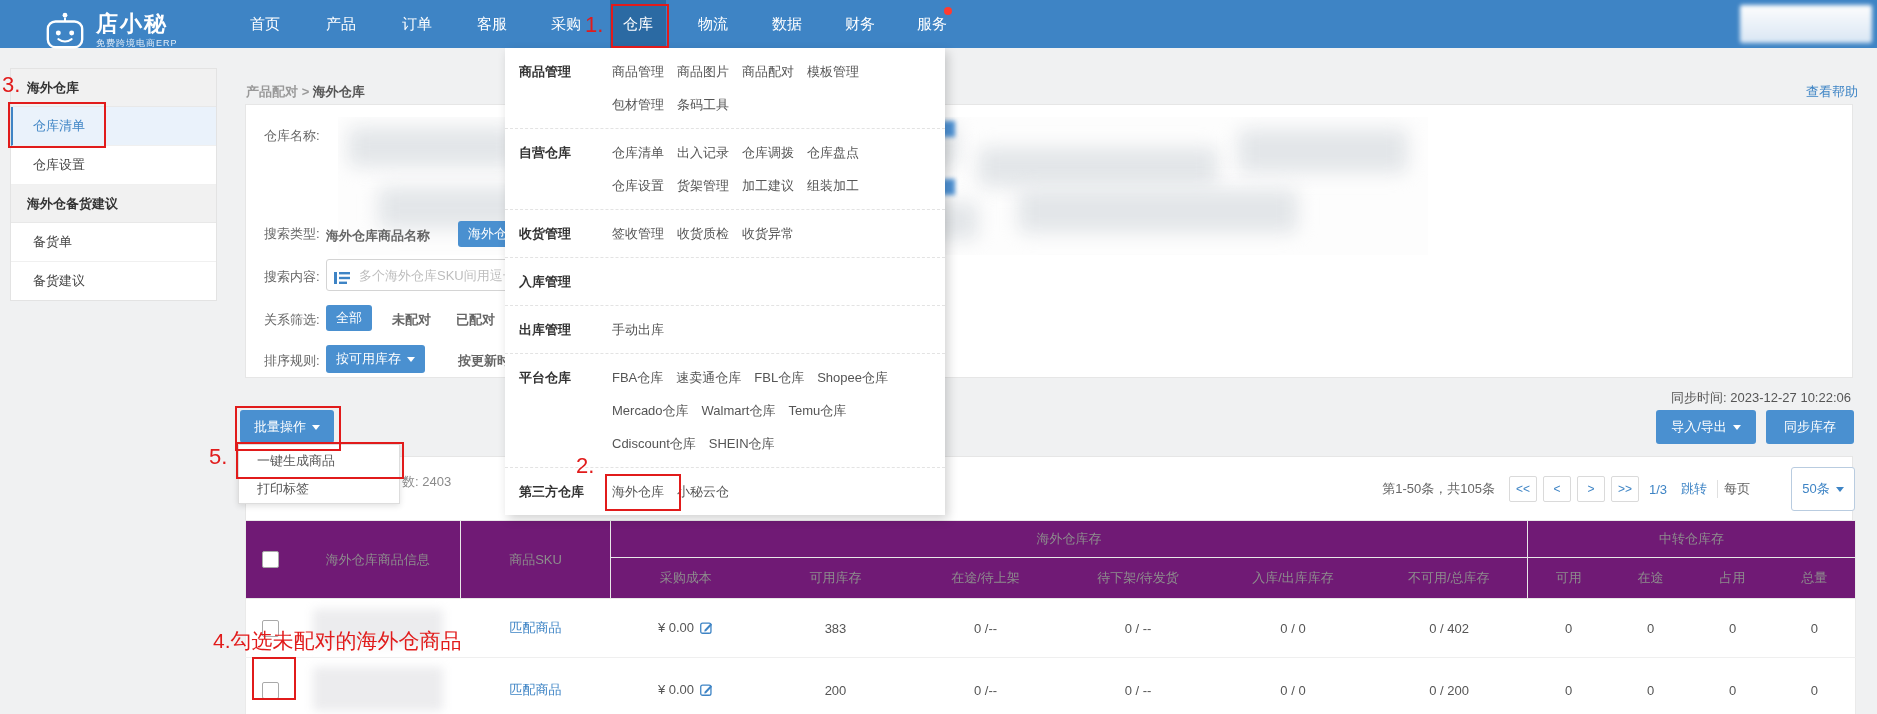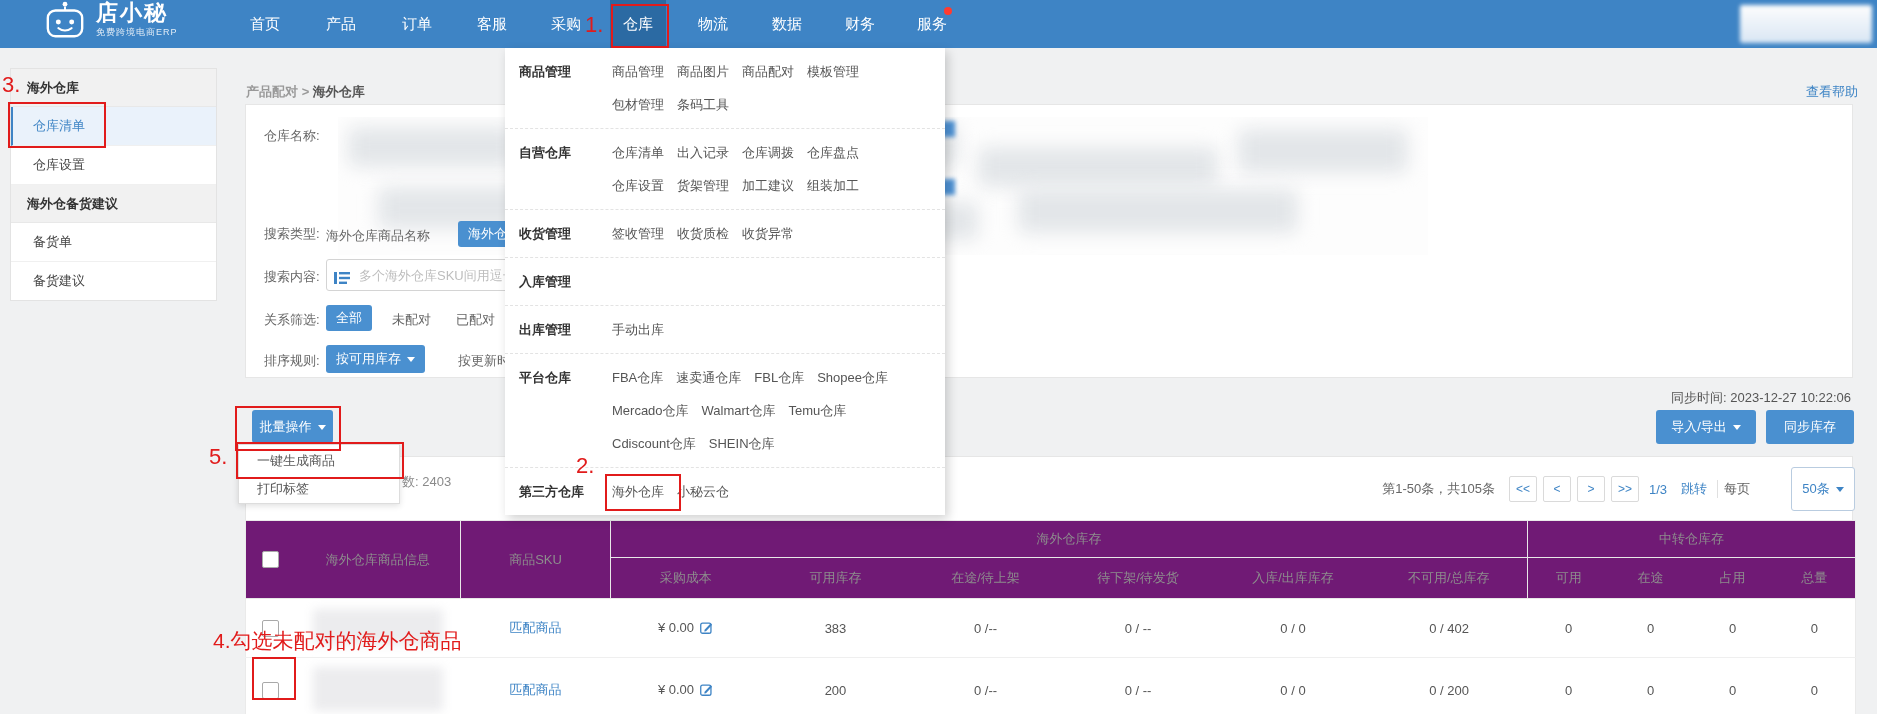--- a/index.html
+++ b/index.html
@@ -1,20 +1,20 @@
 <!DOCTYPE html>
 <html><head>
 <meta charset="utf-8">
 <style>
   html,body{margin:0;padding:0;background:#eceef0;font-family:"Liberation Sans","DejaVu Sans",sans-serif;}
   #app{position:relative;width:1877px;height:714px;overflow:hidden;background:#f0f1f2;}
 
   
   .nav{position:absolute;left:0;top:0;width:1877px;height:48px;background:#3e84c5;z-index:20;}
-  .logo{position:absolute;left:44px;top:0;display:flex;align-items:flex-start;color:#fff;}
+  .logo{position:absolute;left:44px;top:11px;display:flex;align-items:flex-start;color:#fff;}
   .logo-text{margin-left:10px;}
   .logo-title{font-size:22px;font-weight:bold;letter-spacing:2px;line-height:26px;}
   .logo-sub{font-size:9px;opacity:.85;letter-spacing:1px;}
   .nav-item{position:absolute;top:0;height:48px;line-height:48px;width:56px;text-align:center;color:#fff;font-size:15px;cursor:pointer;}
   .nav-item.active{background:#2b6aa3;}
   .nav-dot{position:absolute;left:944px;top:7px;width:8px;height:8px;border-radius:50%;background:#ff3b30;}
   .nav-user-blur{position:absolute;left:1740px;top:5px;width:132px;height:38px;border-radius:2px;
     background:linear-gradient(180deg,#fdfdfd 0%,#d9e6f4 100%);filter:blur(2px);}
 
   
@@ -25,21 +25,21 @@
   .sb-i:last-child{border-bottom:none;}
 
   
   .crumb{position:absolute;left:246px;top:83px;font-size:13px;color:#999;z-index:2;font-weight:bold;}
   .crumb .cur{color:#555;}
   .help{position:absolute;left:1806px;top:83px;font-size:13px;color:#3e84c5;cursor:pointer;z-index:2;}
 
   
   .fpanel{position:absolute;left:245px;top:104px;width:1608px;height:274px;background:#fff;border:1px solid #e6e6e6;box-sizing:border-box;z-index:2;}
   .f-label{position:absolute;left:18px;font-size:13px;color:#666;}
-  .f-opt{position:absolute;font-size:13px;color:#666;cursor:pointer;}
+  .f-opt{position:absolute;font-size:13px;color:#666;cursor:pointer;font-weight:bold;}
   .chip{position:absolute;background:#4a90d0;color:#fff;font-size:13px;height:26px;line-height:26px;padding:0 10px;border-radius:3px;cursor:pointer;white-space:nowrap;}
   .caret-w{display:inline-block;width:0;height:0;border-left:4px solid transparent;border-right:4px solid transparent;border-top:5px solid #fff;margin-left:6px;vertical-align:middle;}
   .sinput{position:absolute;left:80px;top:154px;width:330px;height:32px;box-sizing:border-box;border:1px solid #d4d4d4;border-radius:3px;font-size:13px;color:#666;padding:0 8px 0 32px;outline:none;}
   .sinput::placeholder{color:#bdbdbd;}
   .in-icon{position:absolute;left:88px;top:162px;z-index:3;}
   .blurwrap{position:absolute;left:92px;top:12px;width:1090px;height:138px;overflow:hidden;background:#fdfdfd;}
   .blob{position:absolute;background:#e3e6e9;filter:blur(9px);border-radius:8px;}
   .blue-sliver{position:absolute;width:24px;height:16px;background:#4f93d6;filter:blur(2px);z-index:5;}
 
   
@@ -180,21 +180,21 @@
       <rect x="5" y="1" width="11" height="2.4" fill="#3e84c5"></rect>
       <rect x="5" y="5.8" width="11" height="2.4" fill="#3e84c5"></rect>
       <rect x="5" y="10.6" width="8" height="2.4" fill="#3e84c5"></rect>
     </svg>
   </span>
 
   <div class="blue-sliver" style="left:931px;top:121px"></div>
   <div class="blue-sliver" style="left:931px;top:179px"></div>
 
   <div class="sync-time">同步时间: 2023-12-27 10:22:06</div>
-  <button class="btn-blue" style="left:252px;top:410px;width:81px;height:33px">
+  <button class="btn-blue" style="left:240px;top:410px;width:94px;height:33px">
     <span>批量操作</span><span class="caret-w"></span>
   </button>
   <button class="btn-blue" style="left:1656px;top:410px;width:100px;height:34px">
     <span>导入/导出</span><span class="caret-w"></span>
   </button>
   <button class="btn-blue" style="left:1766px;top:410px;width:88px;height:34px">
     <span>同步库存</span>
   </button>
 
   <div class="list-block"></div>

